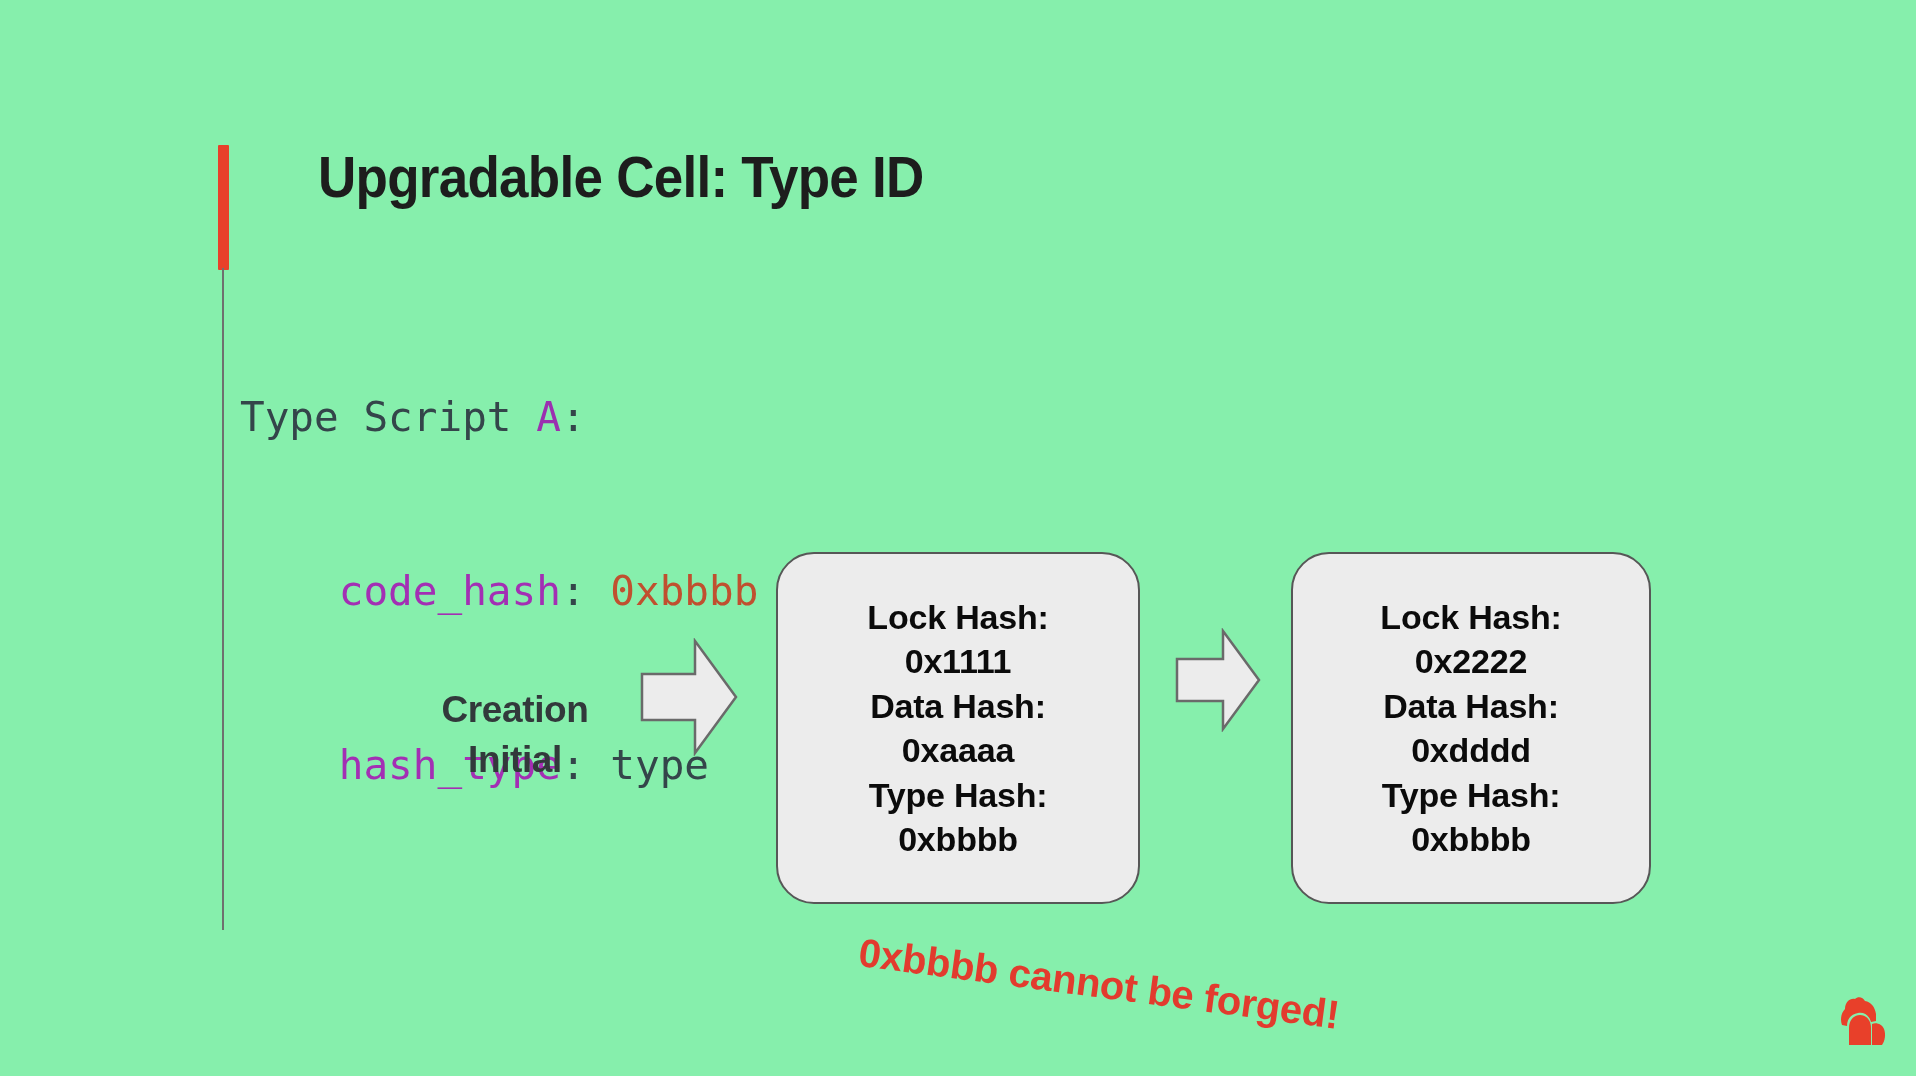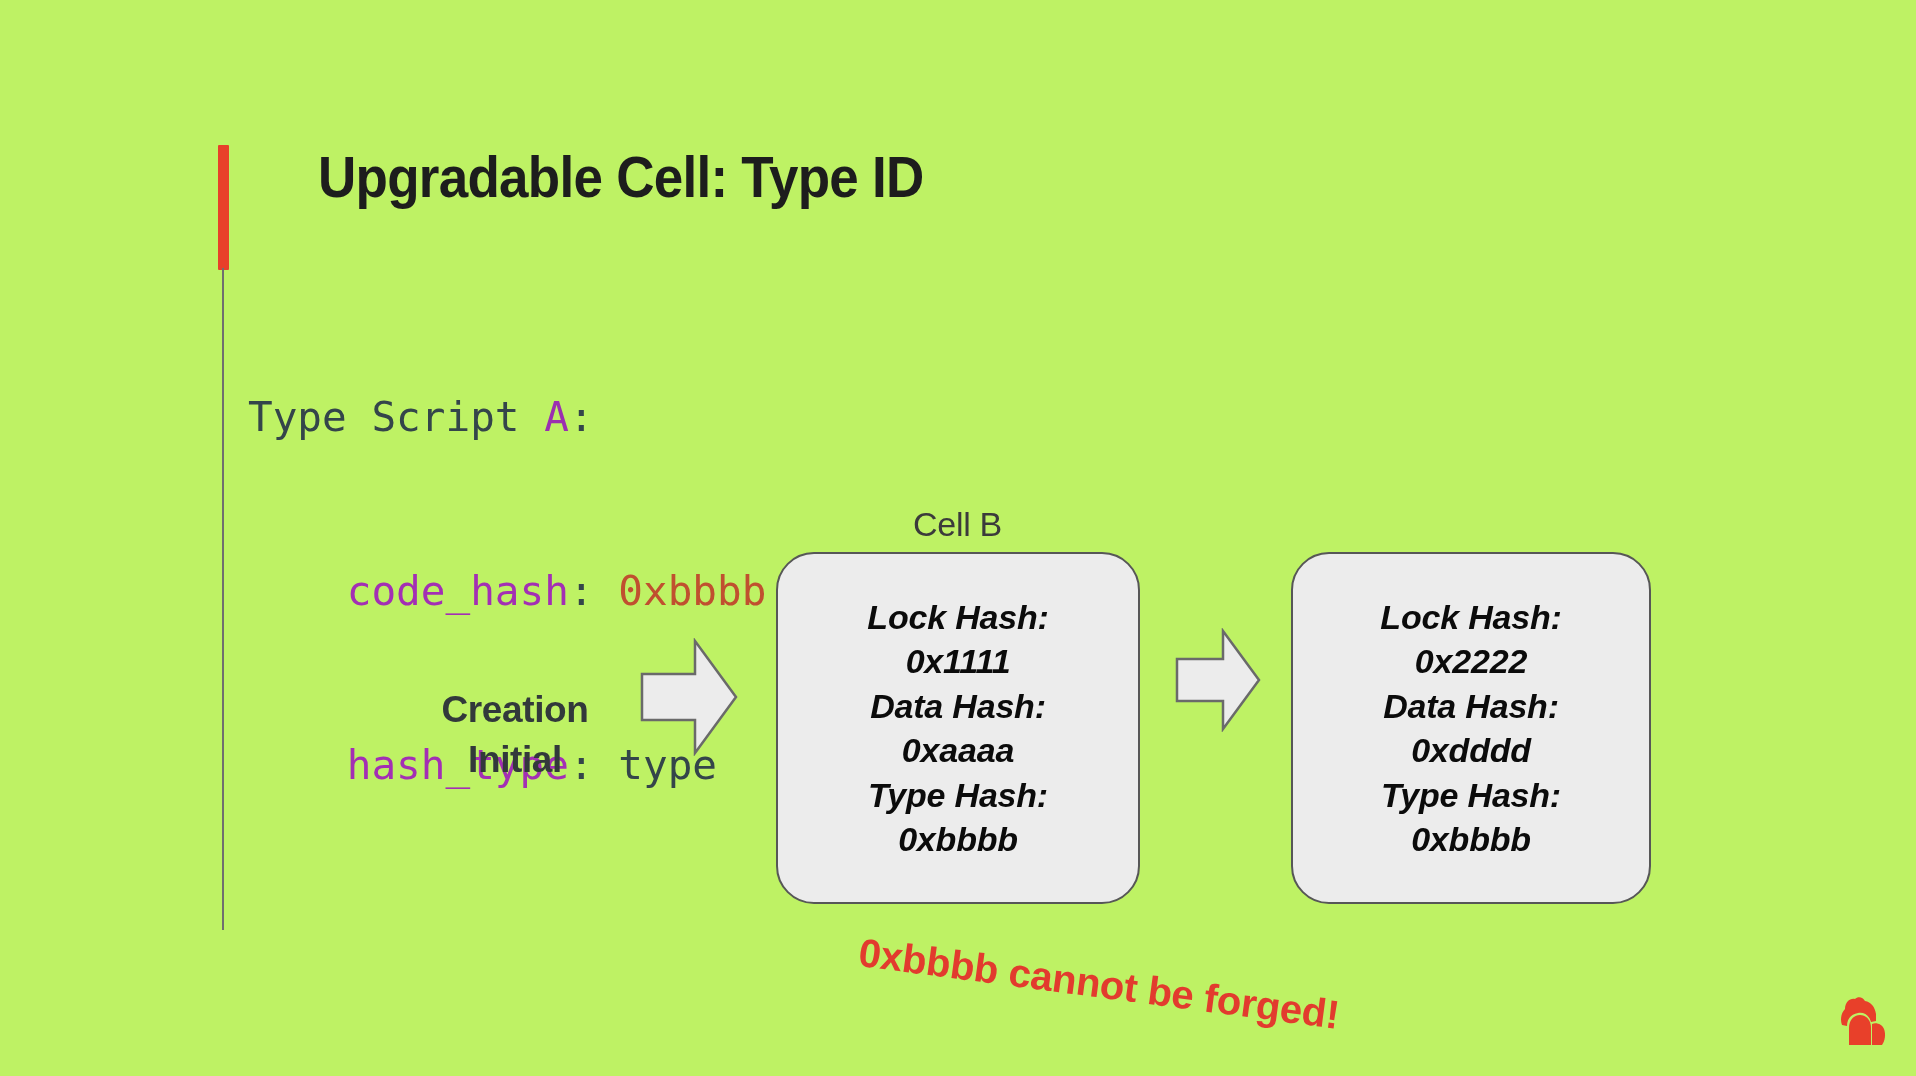--- a/index.html
+++ b/index.html
@@ -12,21 +12,21 @@
     height: 1076px;
     position: relative;
     overflow: hidden;
     font-family: "Liberation Sans", sans-serif;
     -webkit-font-smoothing: antialiased;
   }
 
   .slide {
     position: absolute;
     inset: 0;
-    background: #bef264;
+    background: #86efac;
   }
 
   
   .accent-bar {
     position: absolute;
     left: 218px;
     top: 145px;
     width: 11px;
     height: 125px;
     background: #e8402a;
@@ -60,21 +60,21 @@
   .code {
     position: absolute;
     left: 240px;
     top: 272px;
     font-family: "DejaVu Sans Mono", "Liberation Mono", monospace;
     font-size: 41px;
     line-height: 58px;
     white-space: pre;
     color: #34454a;
   }
-  .code .ln { display: block; margin-left: 8px; }
+  .code .ln { display: block; }
   .tok-plain  { color: #34454a; }
   .tok-ident  { color: #9b30b0; }
   .tok-key    { color: #a32fb4; }
   .tok-val    { color: #c0502f; }
   .indent { display: inline-block; width: 4ch; }
 
   
   .cell-label {
     position: absolute;
     font-size: 34px;
@@ -95,21 +95,20 @@
     justify-content: center;
   }
   .cell-box .line {
     font-size: 34px;
     font-weight: bold;
     color: #0b0b0b;
     line-height: 44.5px;
     text-align: center;
     letter-spacing: -0.2px;
     white-space: nowrap;
-    font-style: italic;
   }
 
   #cell-b-label { left: 775px; top: 505px; width: 365px; }
   #cell-b-box   { left: 776px; top: 552px; width: 364px; height: 352px; }
   #cell-c-label { left: 1291px; top: 505px; width: 360px; }
   #cell-c-box   { left: 1291px; top: 552px; width: 360px; height: 352px; }
 
   
   .stage-label {
     position: absolute;
@@ -176,21 +175,20 @@
   </div>
 
   <svg class="arrow" id="arrow-1" viewBox="0 0 98 118" xmlns="http://www.w3.org/2000/svg">
     <polygon points="2,36 55,36 55,3 96,59 55,115 55,82 2,82" fill="#ececec" stroke="#6a6a6a" stroke-width="2.5" stroke-linejoin="miter"></polygon>
   </svg>
 
   <svg class="arrow" id="arrow-2" viewBox="0 0 86 104" xmlns="http://www.w3.org/2000/svg">
     <polygon points="2,31 48,31 48,3 84,52 48,101 48,73 2,73" fill="#ececec" stroke="#6a6a6a" stroke-width="2.5" stroke-linejoin="miter"></polygon>
   </svg>
 
-  <div class="cell-label" id="cell-b-label">Cell B</div>
   <div class="cell-box" id="cell-b-box">
     <div class="line">Lock Hash:</div>
     <div class="line">0x1111</div>
     <div class="line">Data Hash:</div>
     <div class="line">0xaaaa</div>
     <div class="line">Type Hash:</div>
     <div class="line">0xbbbb</div>
   </div>
 
   <div class="cell-box" id="cell-c-box">

